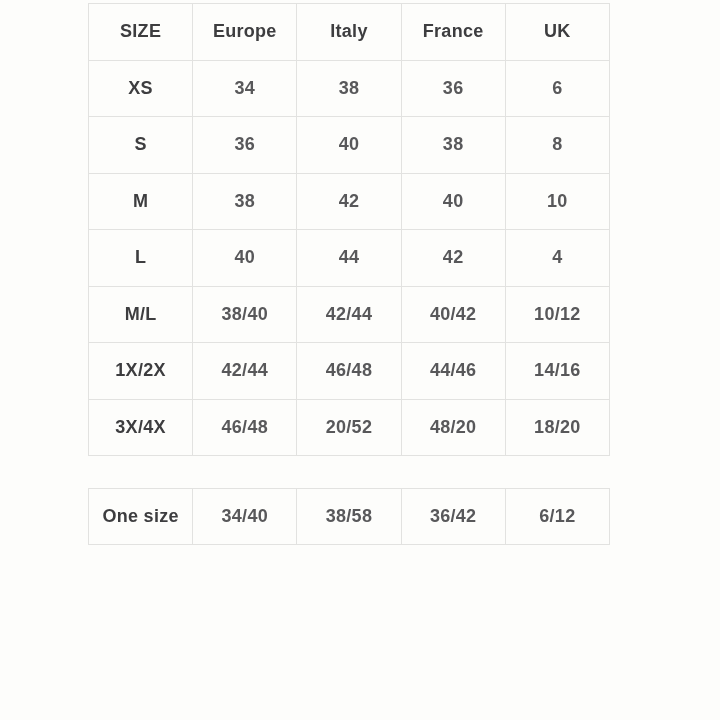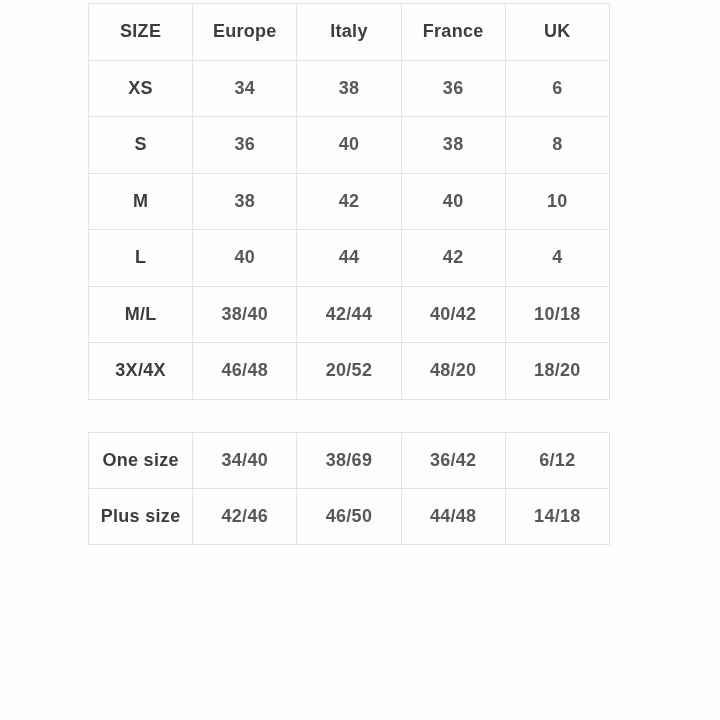--- a/index.html
+++ b/index.html
@@ -89,44 +89,44 @@
           <td>40</td>
           <td>44</td>
           <td>42</td>
           <td>4</td>
         </tr>
         <tr>
           <td class="label-cell">M/L</td>
           <td>38/40</td>
           <td>42/44</td>
           <td>40/42</td>
-          <td>10/18</td>
+          <td>10/12</td>
+        </tr>
+        <tr>
+          <td class="label-cell">1X/2X</td>
+          <td>42/44</td>
+          <td>46/48</td>
+          <td>44/46</td>
+          <td>14/16</td>
         </tr>
         <tr>
           <td class="label-cell">3X/4X</td>
           <td>46/48</td>
           <td>20/52</td>
           <td>48/20</td>
           <td>18/20</td>
         </tr>
       </tbody>
   </table>
 
   <table class="secondary-table">
     <tbody id="secondary-body">
         <tr>
           <td class="label-cell">One size</td>
           <td>34/40</td>
-          <td>38/69</td>
+          <td>38/58</td>
           <td>36/42</td>
           <td>6/12</td>
-        </tr>
-        <tr>
-          <td class="label-cell">Plus size</td>
-          <td>42/46</td>
-          <td>46/50</td>
-          <td>44/48</td>
-          <td>14/18</td>
         </tr>
       </tbody>
   </table>
 
 </div>
 
 </body></html>

